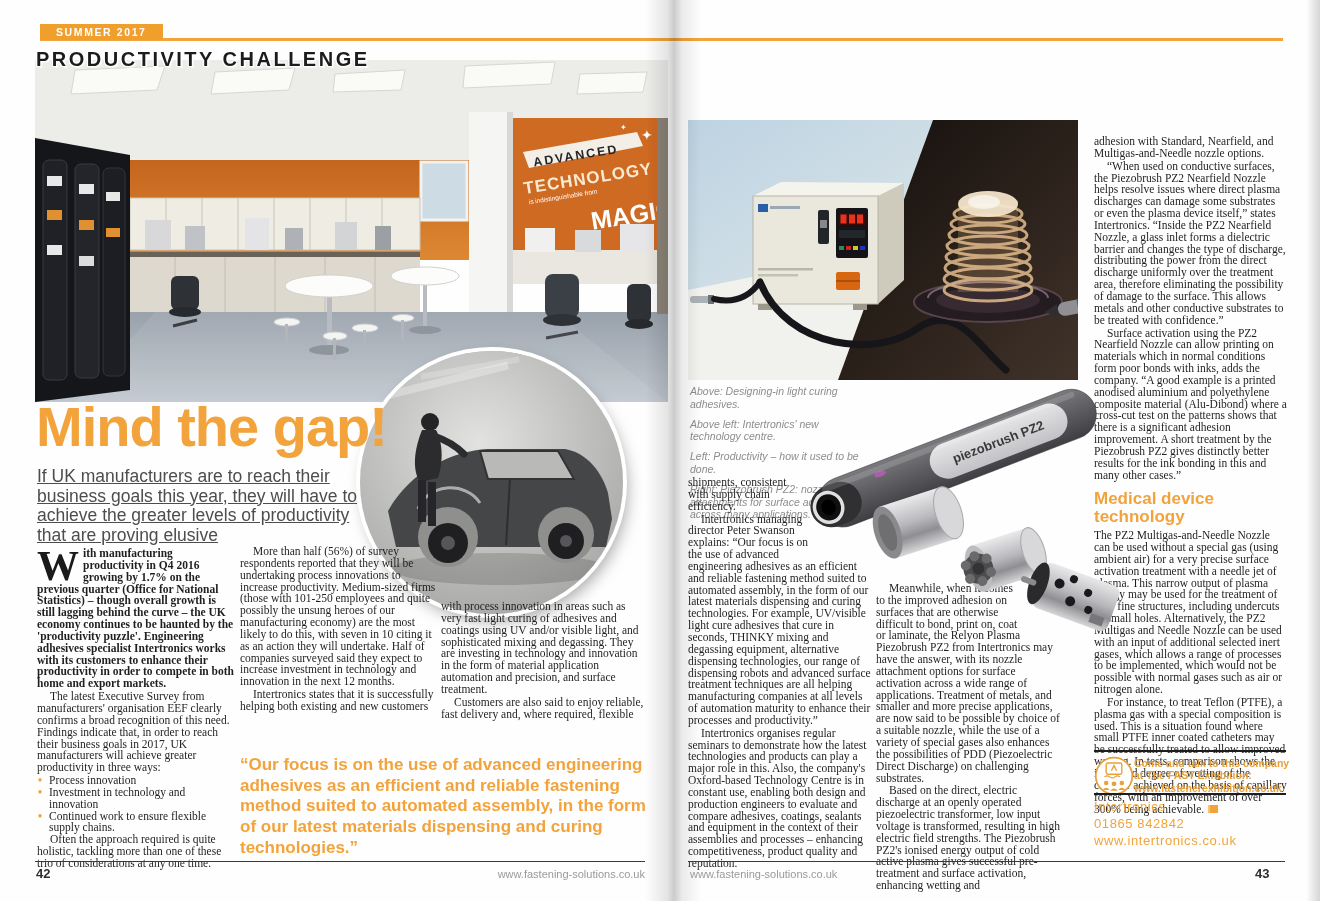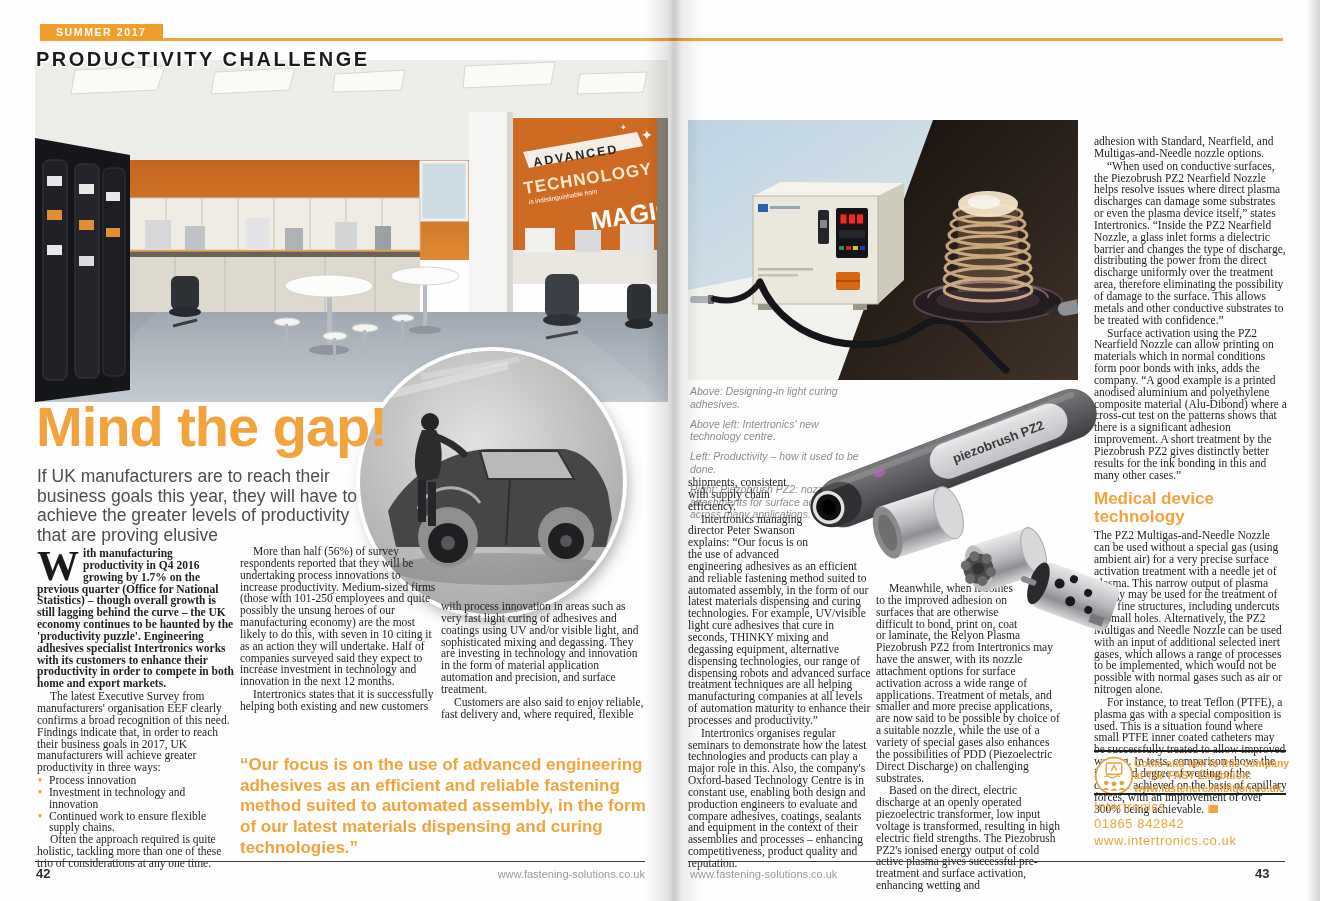--- a/index.html
+++ b/index.html
@@ -16,21 +16,21 @@
   
   .photo1{left:35px;top:60px;width:633px;height:342px;z-index:1;}
   .circleinset{left:360px;top:351px;width:263px;height:263px;border-radius:50%;overflow:hidden;
                box-shadow:0 0 0 4px #fff,4px 7px 16px rgba(0,0,0,.35);z-index:2;}
   .splitphoto{left:688px;top:120px;width:390px;height:260px;z-index:1;}
   .pensvg{left:780px;top:372px;width:340px;height:266px;z-index:4;pointer-events:none;}
   
   .headline{left:36px;top:394px;font-family:"Liberation Sans",sans-serif;font-weight:bold;
             font-size:56px;letter-spacing:-1px;color:#F2A33C;z-index:3;}
   .standfirst{left:37px;top:467px;width:345px;font-family:"Liberation Sans",sans-serif;
-              font-size:17.5px;line-height:1.12;color:#4d4d4d;z-index:3;}
+              font-size:17.5px;line-height:1.12;color:#4d4d4d;z-index:3;text-decoration:underline;}
   
   .col{font-size:11.5px;line-height:1.03;z-index:2;}
   .col p{margin:0 0 1px 0;}
   .ind{text-indent:13px;}
   .colL1{left:37px;top:548px;width:197px;}
   .colL2{left:240px;top:546px;width:197px;}
   .colL3{left:441px;top:601px;width:207px;}
   .colA{left:688px;top:477px;width:183px;}
   .colB{left:876px;top:583px;width:185px;}
   .colC{left:1094px;top:116px;width:193px;margin-top:20px;}

